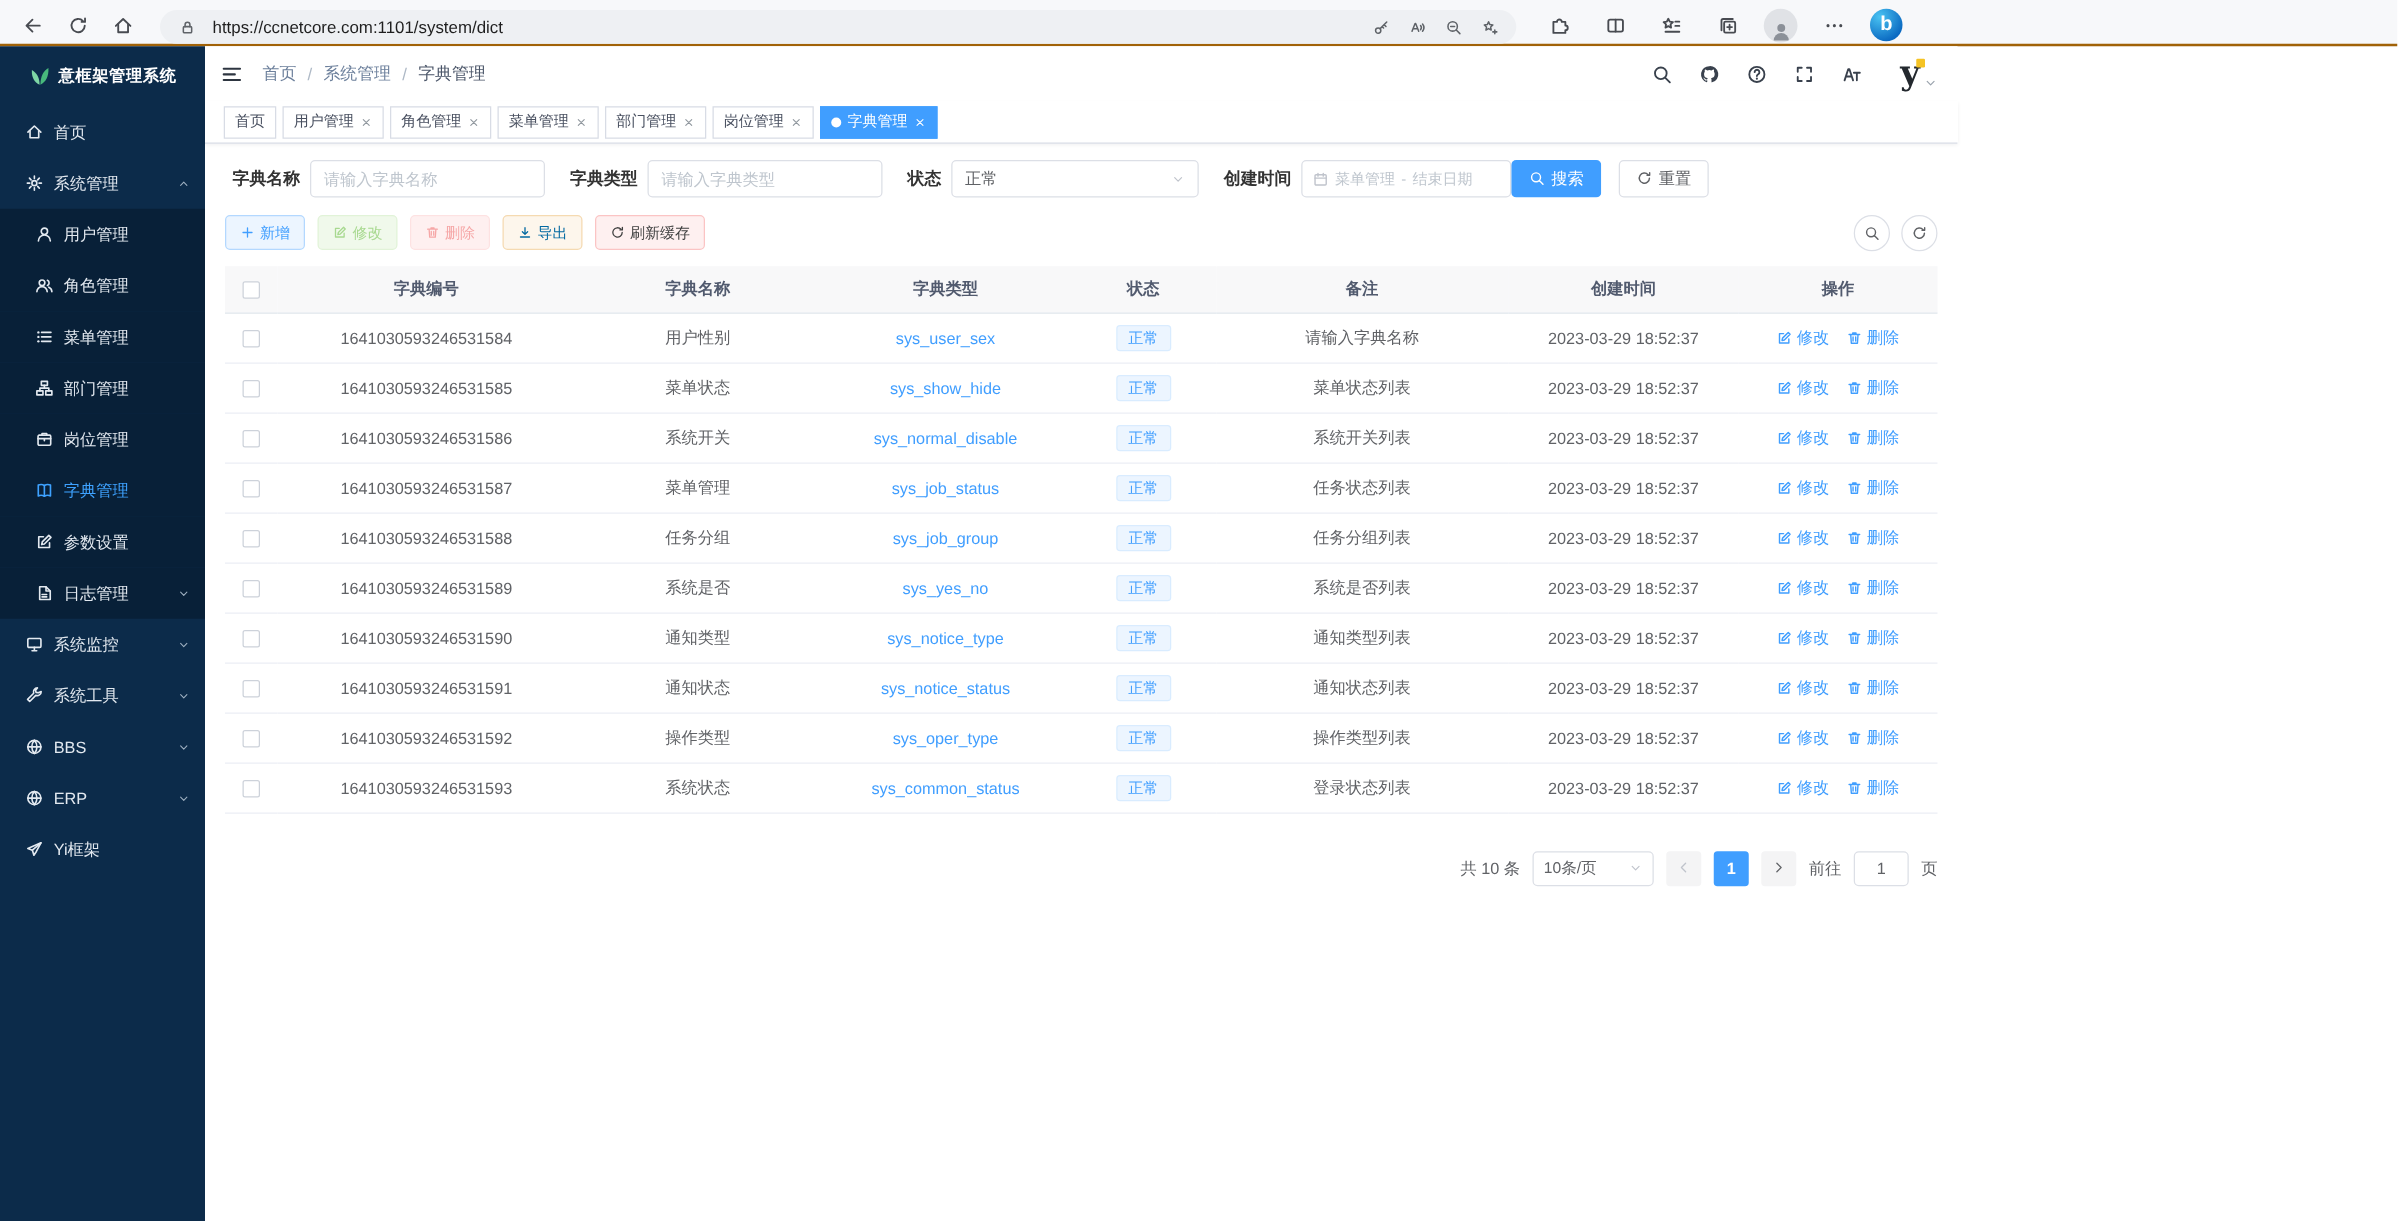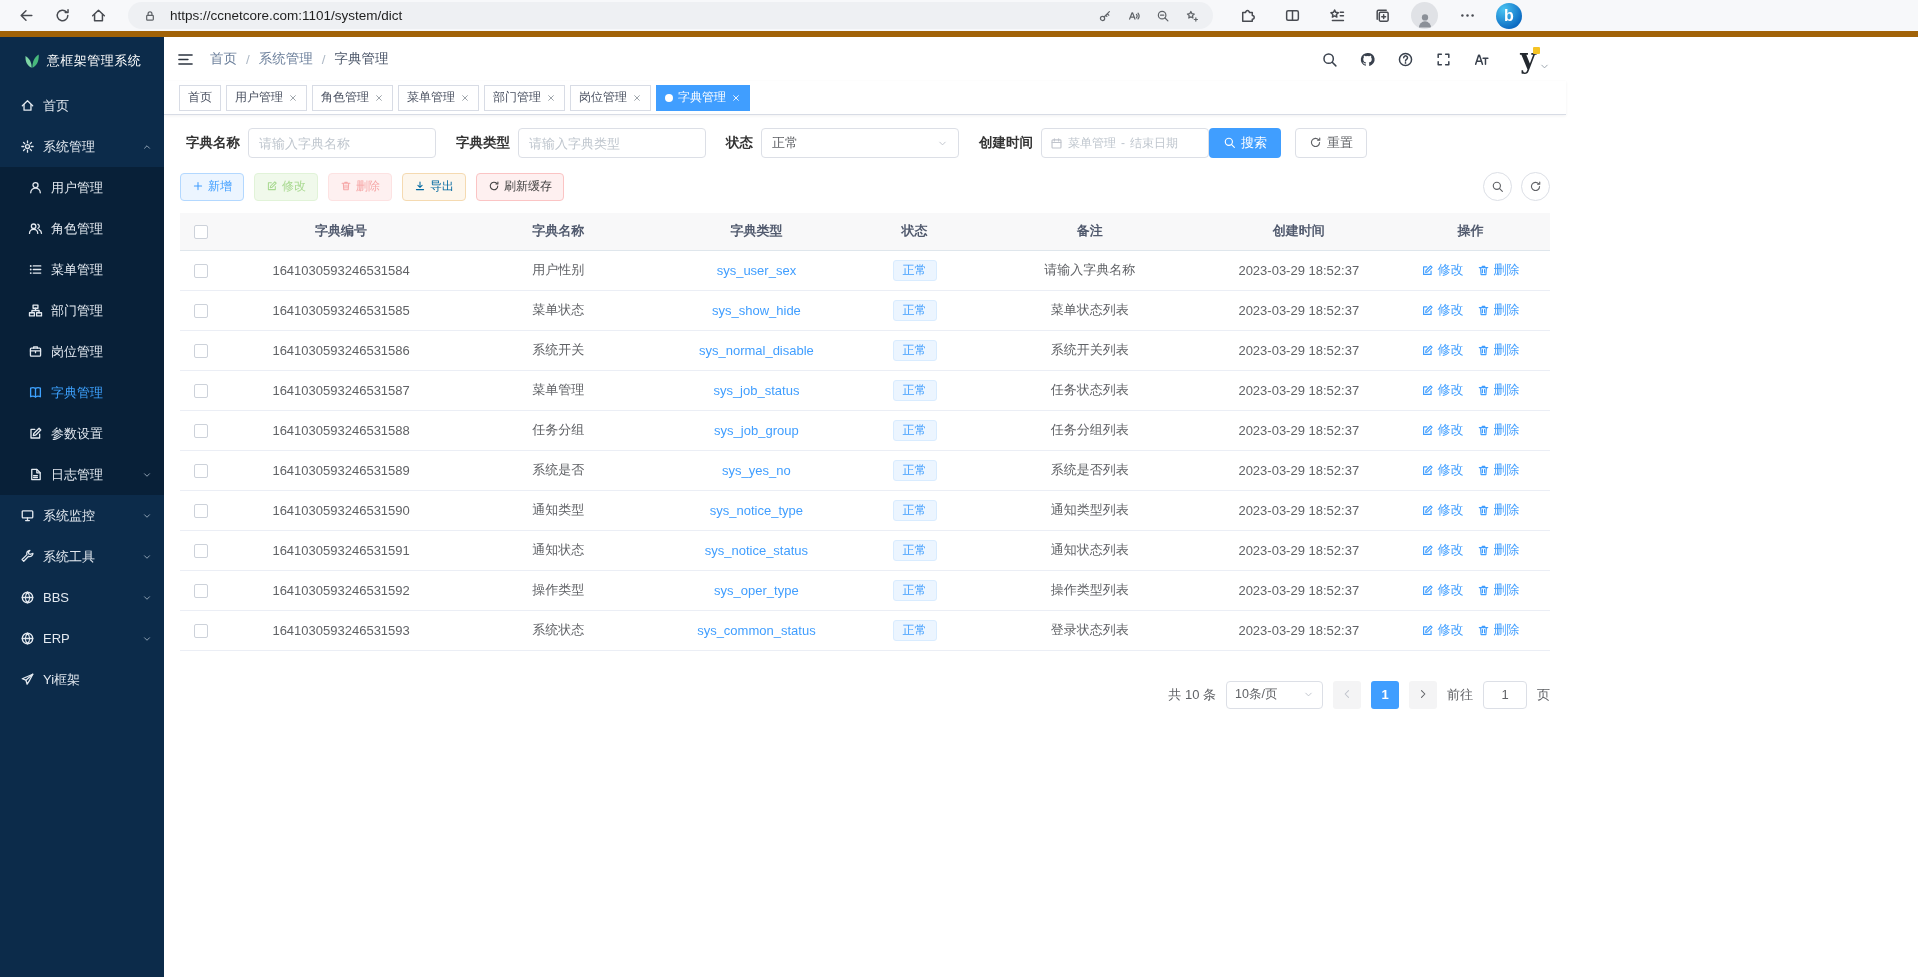--- a/index.html
+++ b/index.html
@@ -4,43 +4,43 @@
 <style>
 *{box-sizing:border-box;margin:0;padding:0}
 html,body{width:1918px;height:977px;overflow:hidden;background:#fff;
   font-family:"Liberation Sans","DejaVu Sans",sans-serif;}
 button{font-family:inherit;border:none;background:none;cursor:pointer;color:inherit}
 input{font-family:inherit;outline:none}
 .ic{width:1em;height:1em;fill:none;stroke:currentColor;stroke-width:1.4;
   stroke-linecap:round;stroke-linejoin:round;display:inline-block;vertical-align:-0.125em}
 
 
-.browser{height:37px;background:#f7f8fa;border-bottom:6px solid #a16207;
-  display:flex;align-items:center;padding:0 10px}
+.browser{height:37px;background:#f7f8fa;border-bottom:2px solid #a16207;
+  display:flex;align-items:flex-end;padding:0 10px}
 .bnav{display:flex;gap:4px}
 .bicon{width:32px;height:30px;display:flex;align-items:center;justify-content:center;
   color:#484b51;font-size:17px;border-radius:6px}
 .addr{flex:0 0 1085px;height:27px;background:#eef0f3;border-radius:14px;
   display:flex;align-items:center;padding:0 8px;margin-left:14px}
 .agrp{display:flex;align-items:center;gap:2px}
 .aicon{width:27px;height:24px;display:flex;align-items:center;justify-content:center;
   color:#5f6368;font-size:14px;border-radius:12px}
 .url{flex:1;font-size:13.5px;color:#1f1f1f;margin-left:7px;white-space:nowrap;overflow:hidden}
 .btool{display:flex;align-items:center;gap:13px;margin-left:18px}
 .avatar{width:27px;height:27px;border-radius:50%;background:#e0e2e6;color:#8b9098;
   font-size:18px;display:flex;align-items:flex-end;justify-content:center;overflow:hidden}
 .bing{width:26px;height:26px;border-radius:50%;
   background:radial-gradient(circle at 30% 25%,#49c3f2,#0b6ac2 75%);
   color:#fff;font-weight:700;font-size:16px;display:flex;align-items:center;justify-content:center}
 
 
 .app{display:flex;width:1566px;height:940px}
 .sidebar{flex:0 0 164px;width:164px;background:#0c2b4a;color:#e3e9f0;overflow:hidden}
 .logo{height:48px;display:flex;align-items:center;justify-content:center;gap:6px;
-  color:#fff;font-weight:400;font-size:13px;letter-spacing:.5px}
+  color:#fff;font-weight:700;font-size:13px;letter-spacing:.5px}
 .leaf{font-size:18px;display:flex}
 .side-item{height:41px;display:flex;align-items:center;gap:8px;
   padding:0 12px 0 20px;font-size:13px;cursor:pointer}
 .side-item.sub{background:#082038;padding-left:28px}
 .side-item.active{color:#3ea2ff}
 .sic{font-size:15px;display:flex}
 .lbl{flex:1;white-space:nowrap}
 .arr{margin-left:auto;font-size:10px;color:#9fb0c1;display:flex}
 
 .main{flex:1;display:flex;flex-direction:column;background:#fff;min-width:0}
@@ -85,21 +85,21 @@
 .select .cev{margin-left:auto;color:#c0c4cc}
 .dater{width:168px;height:30px;border:1px solid #dcdfe6;border-radius:4px;background:#fff;
   display:flex;align-items:center;gap:5px;padding:0 8px;font-size:12px;color:#bfc6ce;cursor:pointer}
 .dicon{color:#c0c4cc;font-size:13px;display:flex}
 .dsep{color:#bfc6ce}
 .btn{height:30px;border-radius:4px;padding:0 13px;font-size:13px;
   display:inline-flex;align-items:center;gap:5px;cursor:pointer;border:1px solid transparent;white-space:nowrap}
 .btn.primary{background:#409eff;color:#fff;}
 .btn.plainwhite{background:#fff;border-color:#dcdfe6;color:#606266;margin-left:14px}
 
-.toolbar{display:flex;align-items:center;margin-top:14px}
+.toolbar{display:flex;align-items:flex-start;margin-top:14px}
 .toolgrp{display:flex;gap:10px}
 .btn.sm{height:28px;padding:0 11px;font-size:12px;gap:4px}
 .p-blue{background:#ecf5ff;border-color:#b3d8ff;color:#409eff}
 .p-green{background:#f0f9eb;border-color:#e1f3d8;color:#a8d990}
 .p-red-dis{background:#fef0f0;border-color:#fde2e2;color:#f6a7a7}
 .p-orange{background:#fdf6ec;border-color:#f5dab1;color:#0369a1}
 .p-red{background:#fef0f0;border-color:#fbc4c4;color:#404040}
 .dis{cursor:not-allowed}
 .tool-right{margin-left:auto;display:flex;gap:9px}
 .cbtn{width:29px;height:29px;border:1px solid #dcdfe6;border-radius:50%;background:#fff;

